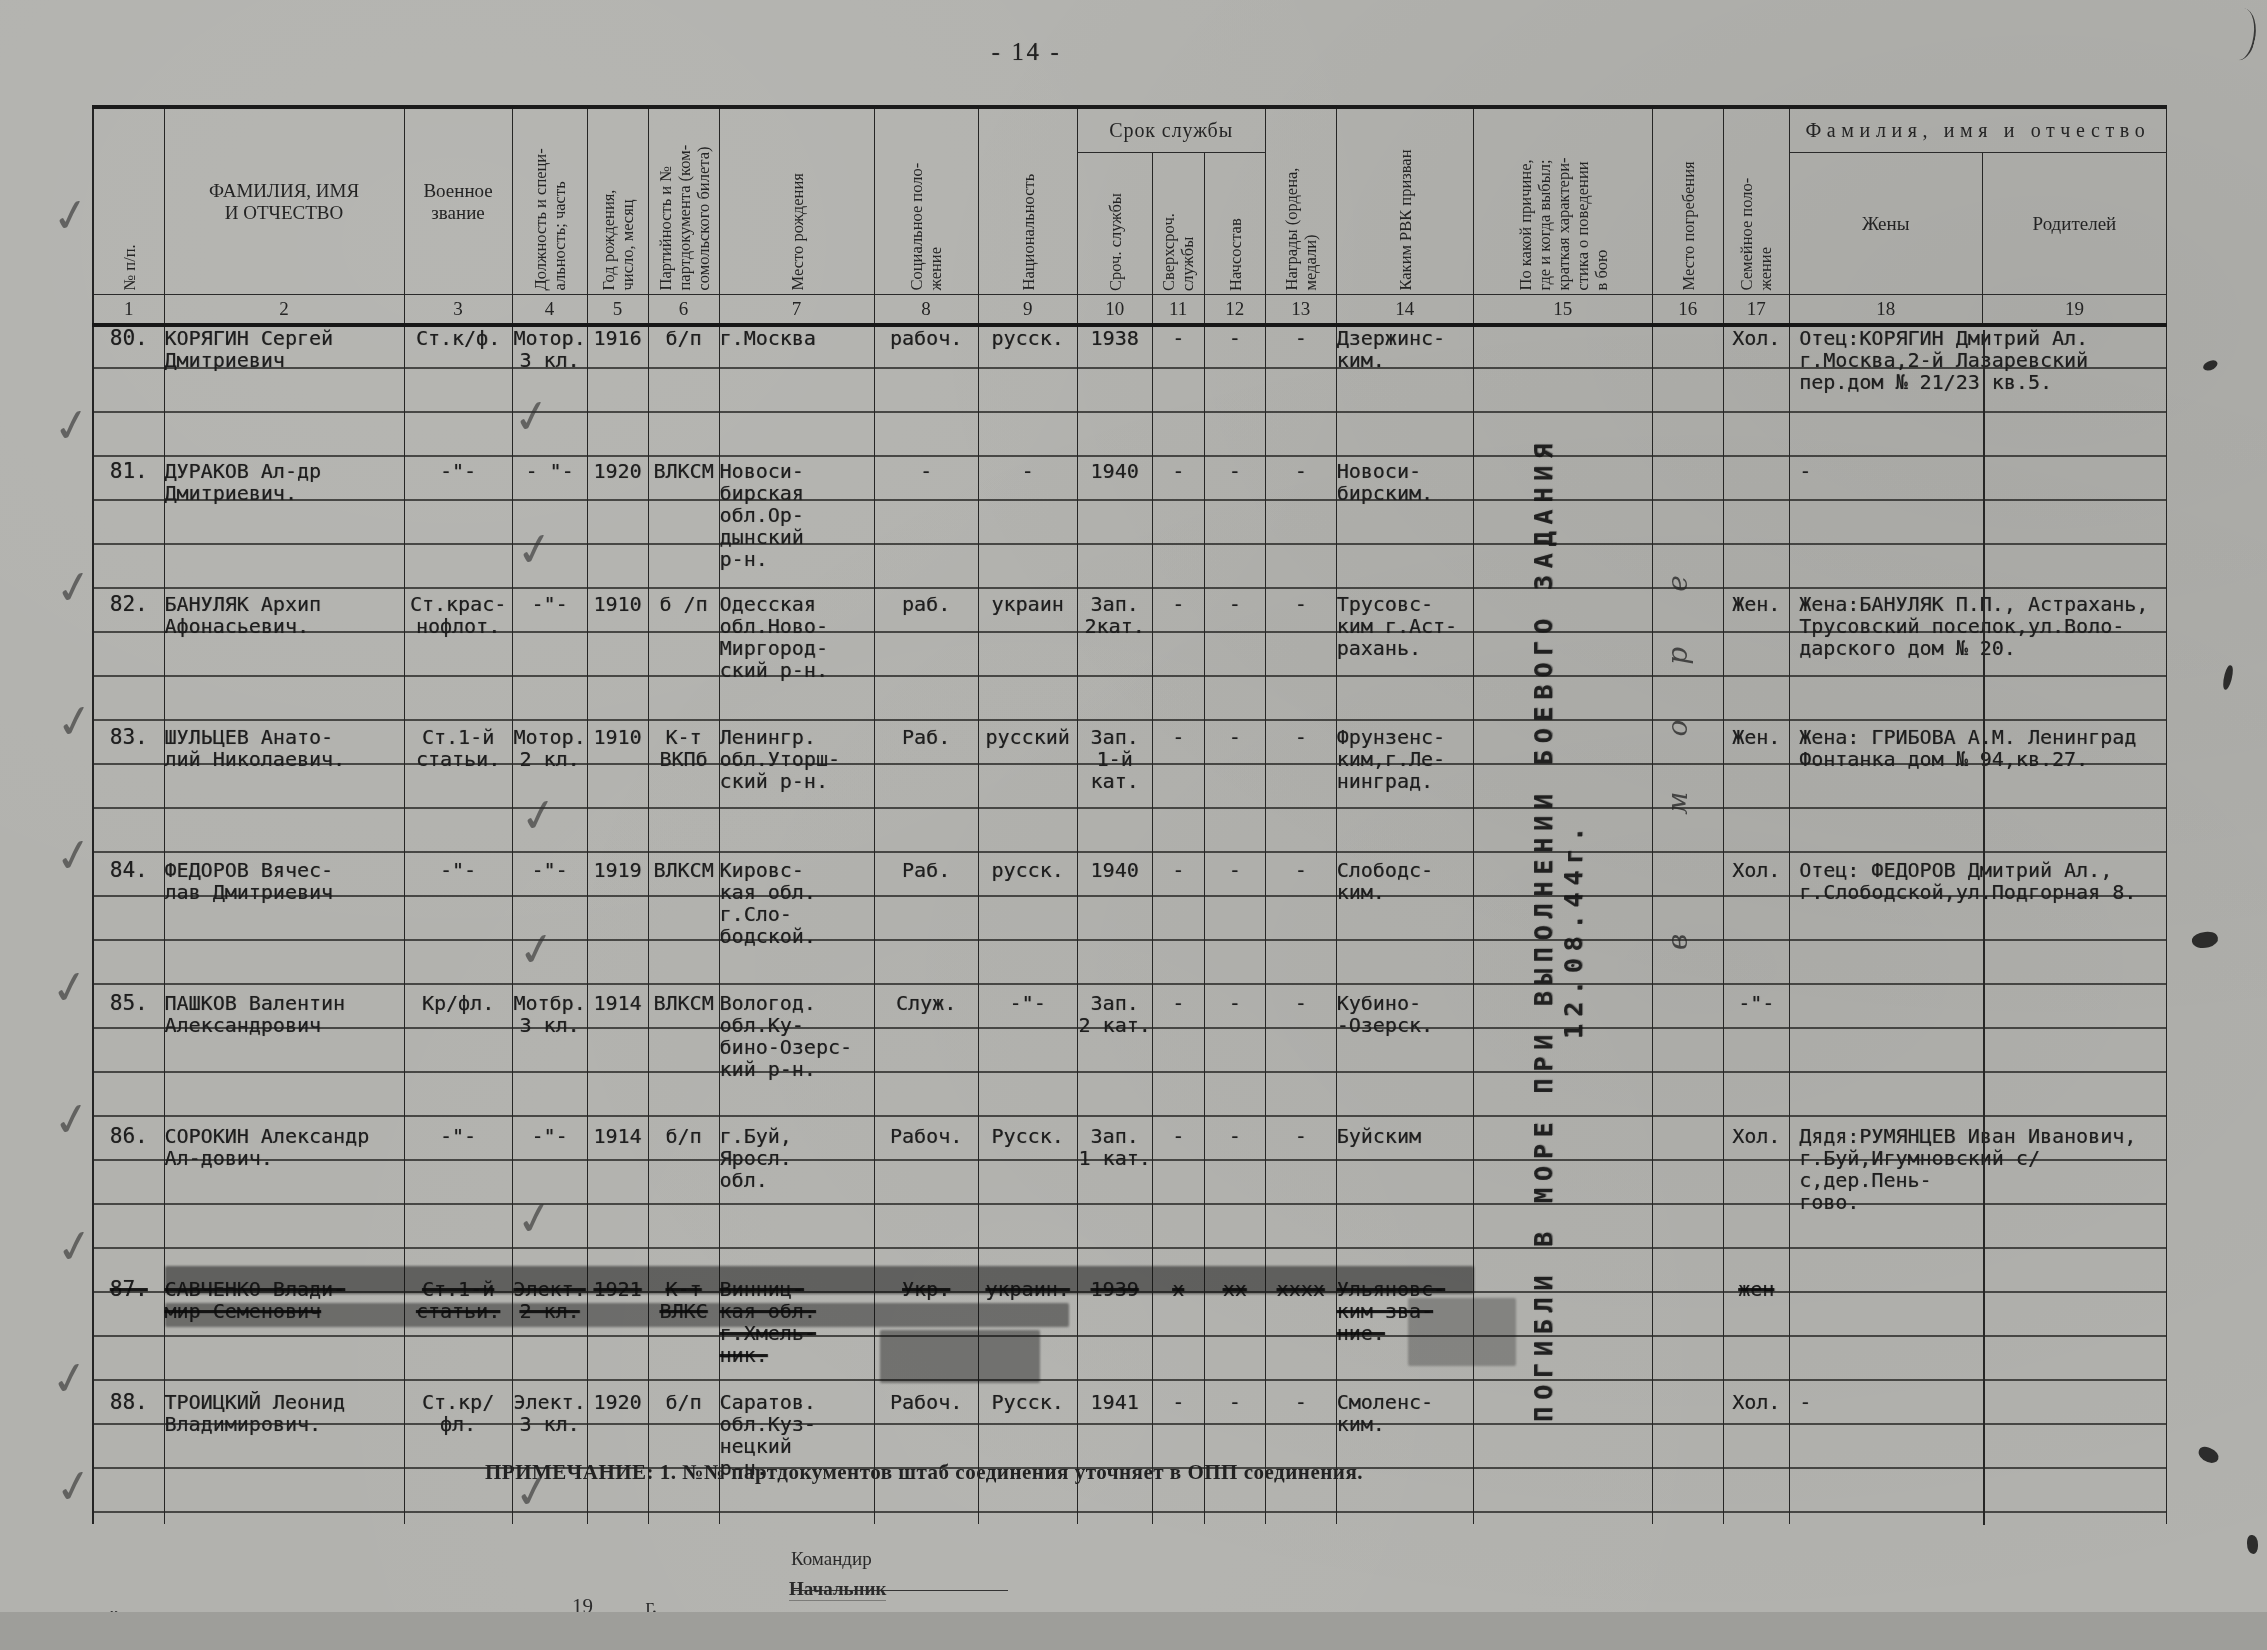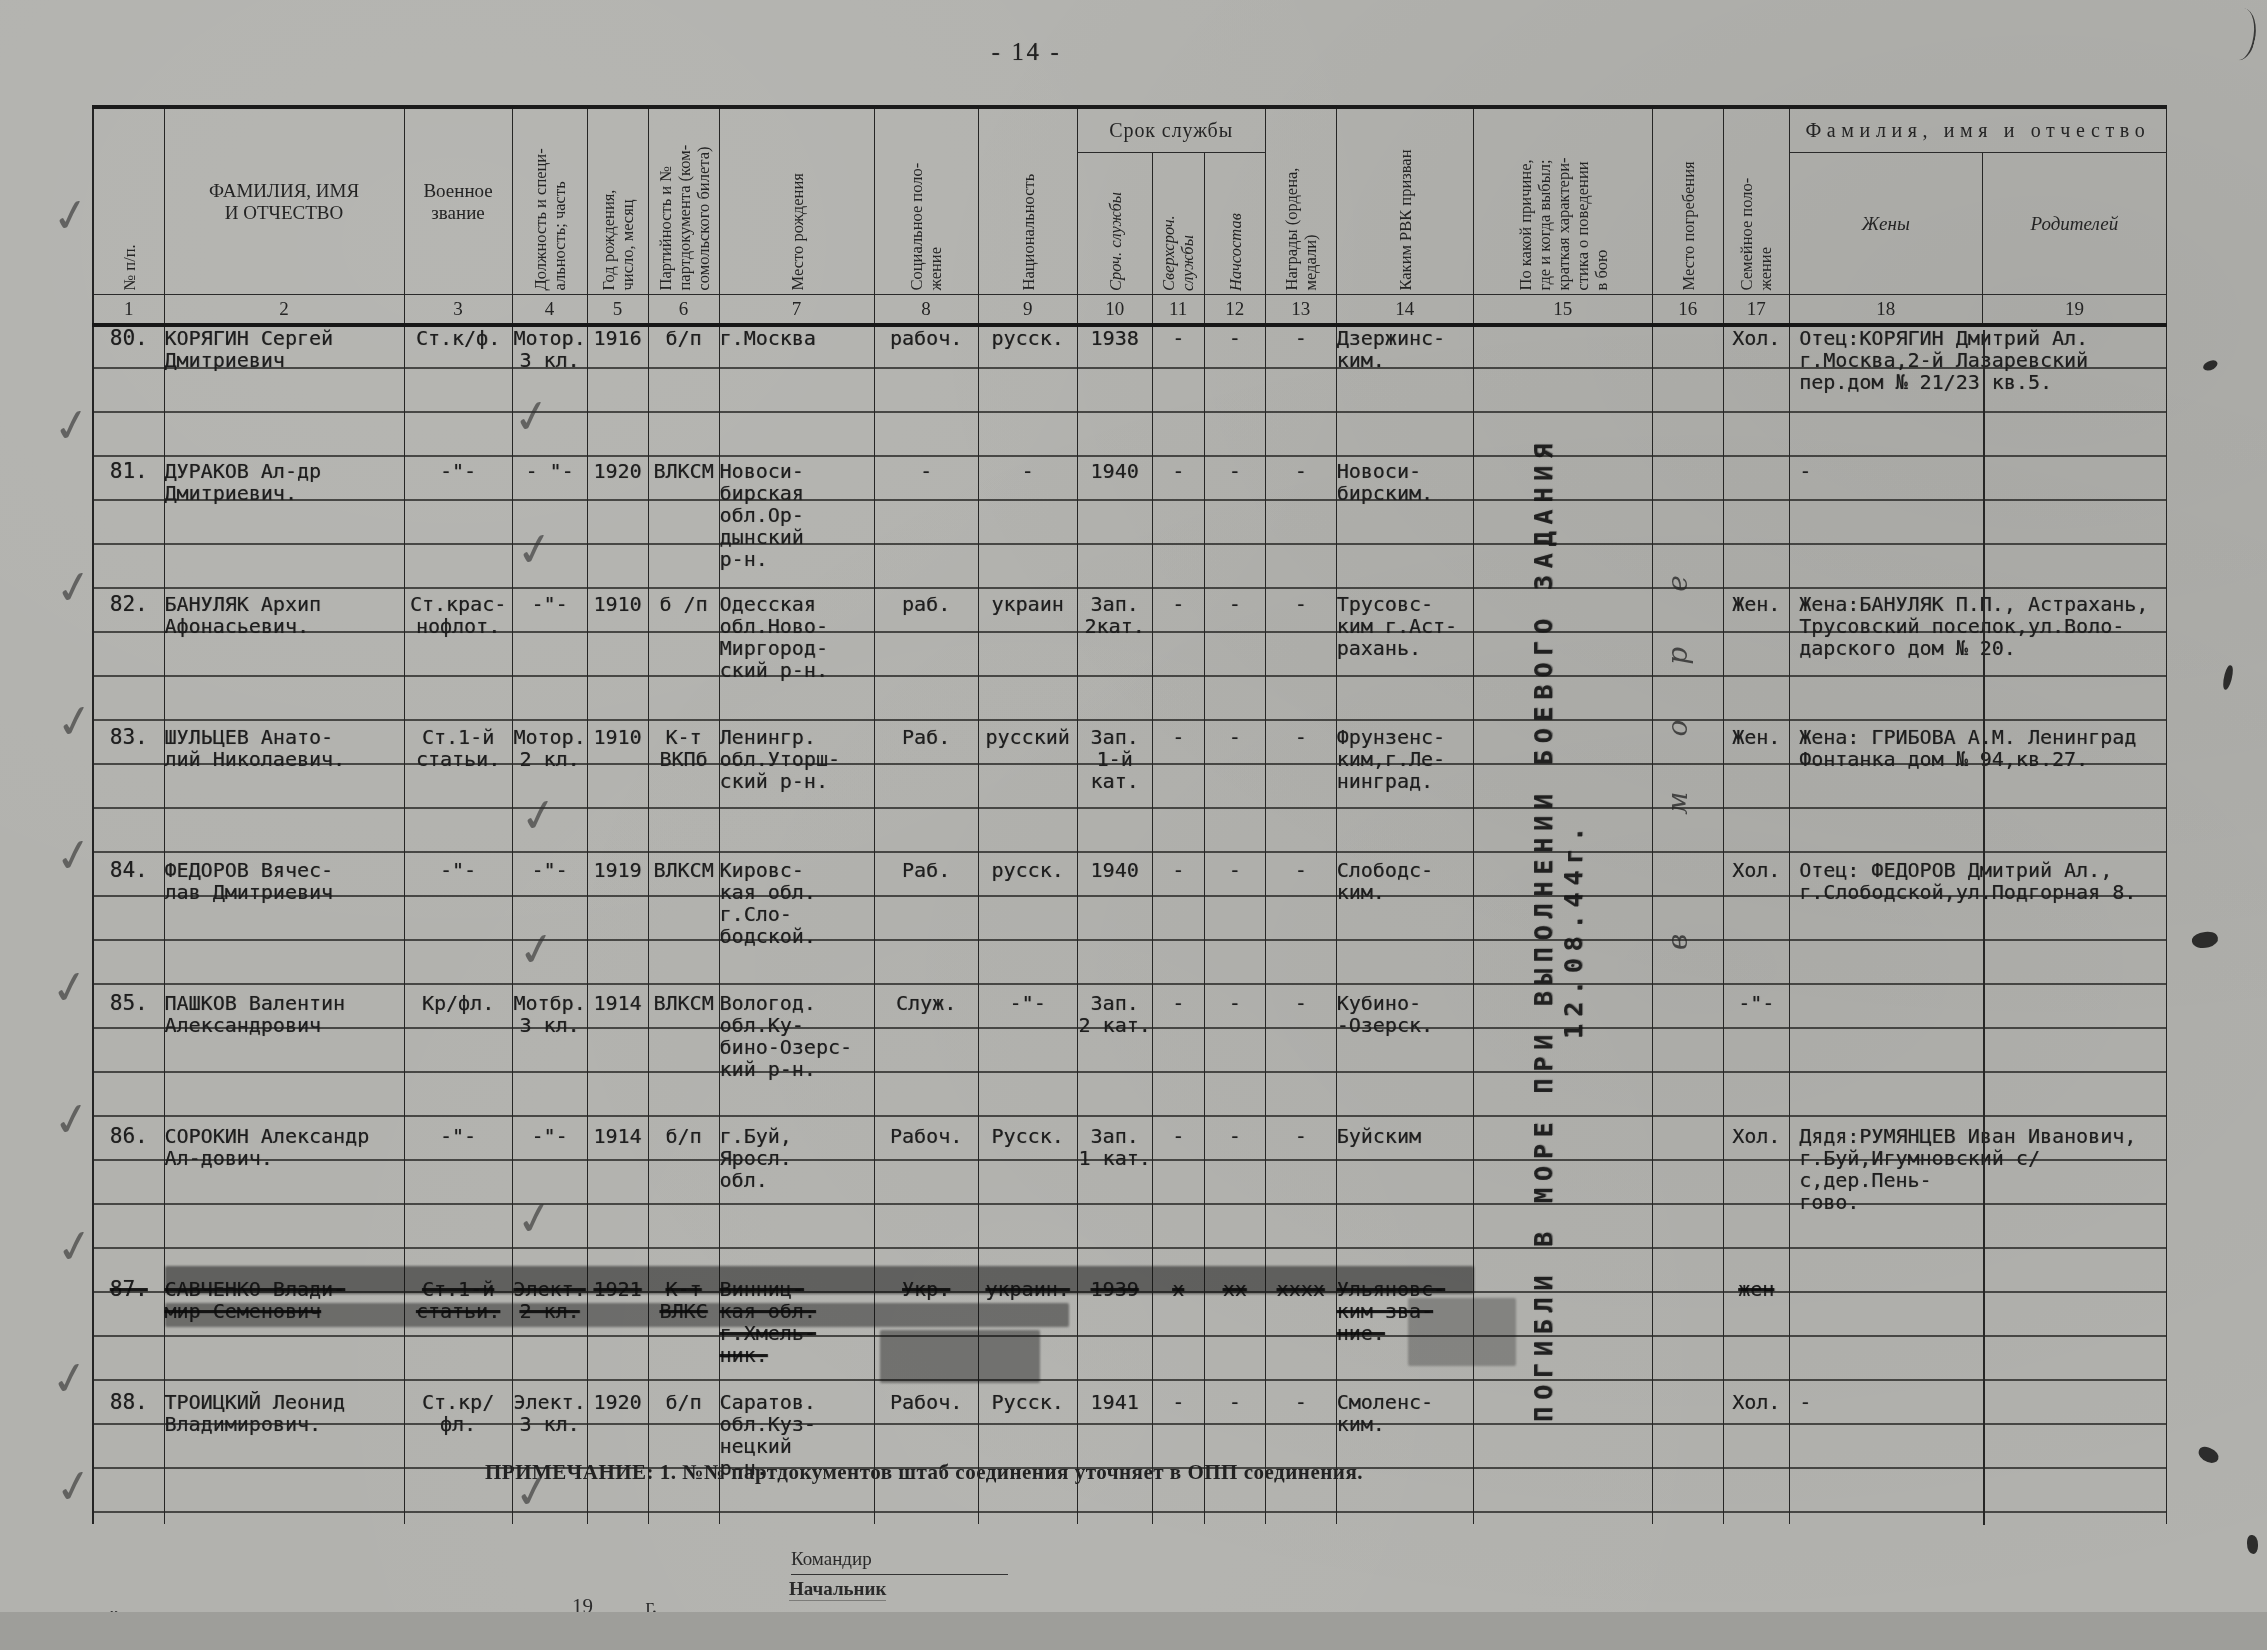--- a/index.html
+++ b/index.html
@@ -20,21 +20,21 @@
     text-shadow:0.4px 0.4px 0.8px rgba(0,0,0,0.5);
   }
   table.roster {
     position:absolute; left:92px; top:105px; width:2075px;
     table-layout:fixed; border-collapse:collapse;
     border-top:4.7px solid #1b1b1b; border-left:2.8px solid #242424; border-right:1.9px solid #2c2c2c;
   }
   .roster th, .roster td { border-left:1.9px solid #262625; border-right:1.9px solid #262625; padding:0; }
   thead th { font-weight:normal; color:#242424; }
   tr.h-main th { height:43px; }
-  tr.h-sub  th { height:141px;font-style:italic; }
+  tr.h-sub  th { height:141px; }
   tr.h-num  th { height:28px; border-top:1.9px solid #2a2a2a; border-bottom:4.7px solid #171717;
                  font-size:19px; font-family:"Liberation Serif", serif; }
   th.group { border-bottom:1.9px solid #2a2a2a; font-size:20px; letter-spacing:0.9px; vertical-align:middle; }
   th.group.wide { letter-spacing:5.6px; }
   th.hh { vertical-align:middle; text-align:center; font-size:19px; line-height:22px; white-space:pre-line; }
   th.vhead { position:relative; }
   th.vhead > div {
     position:absolute; left:50%; top:50%; width:177px;
     transform:translate(-50%,-50%) rotate(-90deg);
     font-size:16.5px; line-height:19px; text-align:left; white-space:pre-line; color:#242424;
@@ -74,21 +74,21 @@
   }
   .band { position:absolute; background:rgba(14,14,14,0.5); filter:blur(0.9px); border-radius:1.9px; }
   .blot { position:absolute; background:#151515; border-radius:40% 55% 45% 60%; opacity:0.85; }
   .squiggle { position:absolute; width:28px; height:52px; border-right:2.8px solid #1a1a1a;
               border-radius:0 60% 40% 0; transform:rotate(14deg); opacity:0.8; }
   .divider1819 { position:absolute; width:1.9px; background:#262625; }
   
   .note { position:absolute; left:485px; top:1460px; font-size:21px; font-weight:600;
           letter-spacing:0.5px; color:#222; }
   .sig { position:absolute; font-size:19px; color:#2a2a2a; }
-  .sig.cmd { left:791px; top:1548px; width:217px; border-bottom:1.9px solid #333; padding-bottom:4px; }
+  .sig.cmd { left:791px; top:1548px; width:217px; border-bottom:1.9px solid #333; padding-bottom:20px; }
   .sig.chief { left:789px; top:1578px; font-weight:bold; border-bottom:0.9px solid rgba(40,40,40,0.4); }
   .dateline { position:absolute; left:66px; top:1591px; font-size:21px; color:#2c2c2c; }
   .seg { display:inline-block; border-bottom:1.9px solid #2e2e2e; height:1em; vertical-align:baseline; }
   .corner-quote { position:absolute; left:26px; top:1637px; font-size:17px; color:#3a3a3a; }
 </style>
 </head>
 <body>
 
 <div class="page">
 

